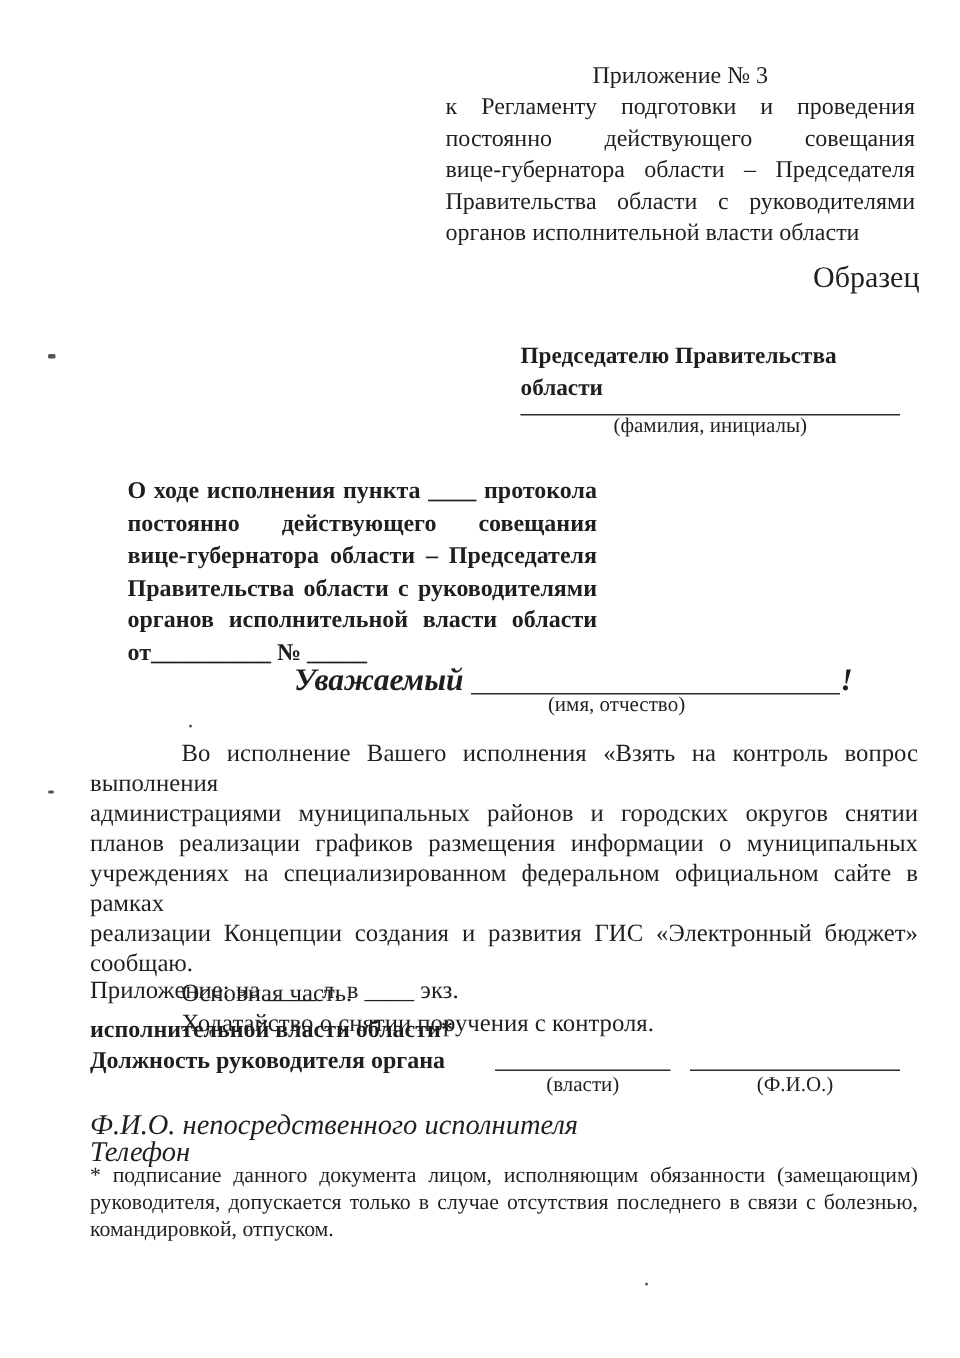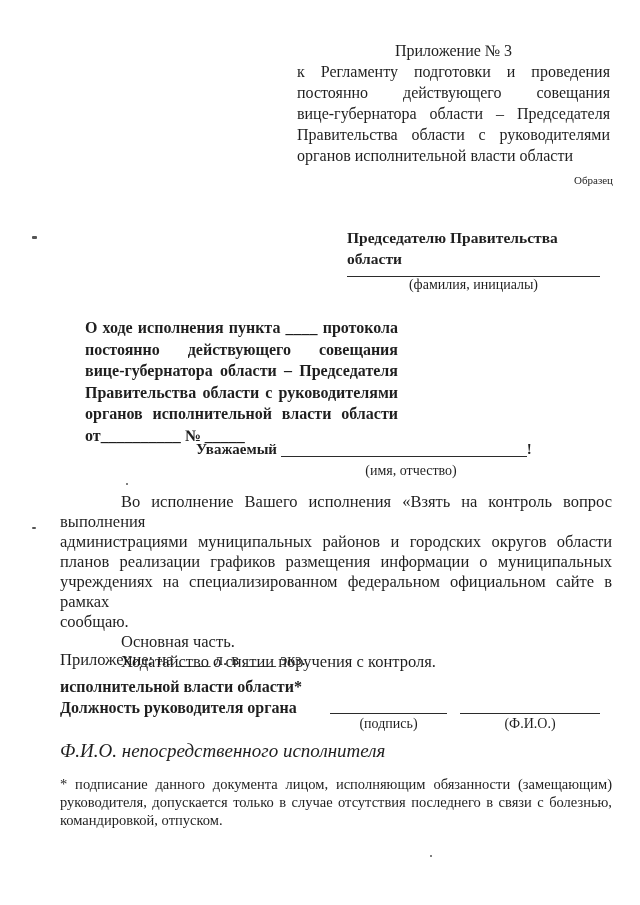--- a/index.html
+++ b/index.html
@@ -13,29 +13,29 @@
     overflow: hidden;
   }
   .abs { position: absolute; }
   .j { text-align: justify; text-align-last: justify; }
   .l { text-align: left; }
   .c { text-align: center; }
   .r { text-align: right; }
   .b { font-weight: bold; }
 
   .hdr-block { top: 40px; left: 297px; width: 313px; font-size: 16px; line-height: 21px; }
-  .sample { top: 174px; left: 297px; width: 316px; font-size: 11px; }
+  .sample { top: 174px; left: 297px; width: 316px; font-size: 20px; }
 
   .addr-block { top: 227px; left: 347px; width: 258px; font-size: 15.5px; line-height: 21px; }
   .addr-rule { margin-top: 7px; width: 253px; height: 0; border-bottom: 1.5px solid #2b2b2b; }
   .addr-cap { width: 253px; font-size: 14px; line-height: 16px; font-weight: normal; }
 
   .subj-block { top: 317px; left: 85px; width: 313px; font-size: 16px; line-height: 21.5px; }
 
-  .greet { top: 441px; left: 196px; font-size: 15px; }
+  .greet { top: 441px; left: 196px; font-size: 21px; font-style: italic; }
   .greet-fill { display: inline-block; width: 246px; height: 15px; border-bottom: 1.5px solid #2b2b2b; vertical-align: -3px; }
   .greet-cap { top: 463px; left: 288px; width: 246px; font-size: 14px; line-height: 16px; }
 
   .body-block { top: 492px; left: 60px; width: 552px; font-size: 16.5px; line-height: 20px; }
   .ind { text-indent: 61px; }
 
   .attach { top: 650px; left: 60px; width: 552px; font-size: 16.5px; }
 
   .sig-pos { top: 676px; left: 60px; width: 290px; font-size: 16px; line-height: 21px; }
   .sig-rule-1 { top: 713px; left: 330px; width: 117px; height: 0; border-bottom: 1.5px solid #2b2b2b; }
@@ -82,41 +82,43 @@
     <div class="j">Правительства области с руководителями</div>
     <div class="j">органов исполнительной власти области</div>
     <div class="l">от__________ № _____</div>
   </div>
 
   <div class="abs greet b"><span>Уважаемый</span> <span class="greet-fill"></span><span>!</span></div>
   <div class="abs greet-cap c">(имя, отчество)</div>
 
   <div class="abs body-block">
     <div class="j ind">Во исполнение Вашего исполнения «Взять на контроль вопрос выполнения</div>
-    <div class="j">администрациями муниципальных районов и городских округов области</div>
+    <div class="j">администрациями муниципальных районов и городских округов снятии</div>
     <div class="j">планов реализации графиков размещения информации о муниципальных</div>
     <div class="j">учреждениях на специализированном федеральном официальном сайте в рамках</div>
+    <div class="j">реализации Концепции создания и развития ГИС «Электронный бюджет»</div>
     <div class="l">сообщаю.</div>
     <div class="l ind">Основная часть.</div>
     <div class="l ind">Ходатайство о снятии поручения с контроля.</div>
   </div>
 
   <div class="abs attach l">Приложение: на ____ л. в ____ экз.</div>
 
   <div class="abs sig-pos b">
     <div class="l">исполнительной власти области*</div>
     <div class="l">Должность руководителя органа</div>
   </div>
   <div class="abs sig-rule-1"></div>
   <div class="abs sig-rule-2"></div>
-  <div class="abs sig-cap-1 c">(подпись)</div>
+  <div class="abs sig-cap-1 c">(власти)</div>
   <div class="abs sig-cap-2 c">(Ф.И.О.)</div>
 
   <div class="abs exec-block">
     <div class="l">Ф.И.О. непосредственного исполнителя</div>
+    <div class="l">Телефон</div>
   </div>
 
   <div class="abs footnote">
     <div class="j">* подписание данного документа лицом, исполняющим обязанности (замещающим)</div>
     <div class="j">руководителя, допускается только в случае отсутствия последнего в связи с болезнью,</div>
     <div class="l">командировкой, отпуском.</div>
   </div>
 
   <div class="speck speck-1"></div>
   <div class="speck speck-2"></div>

